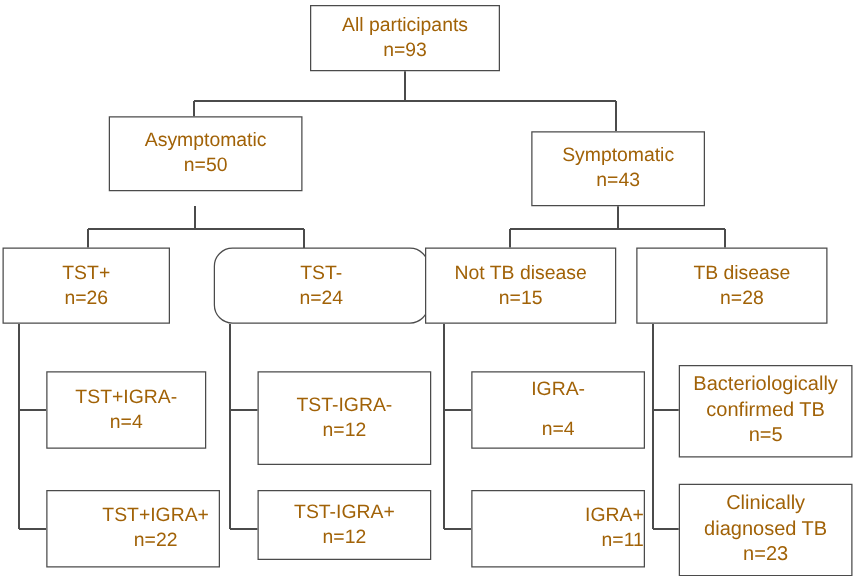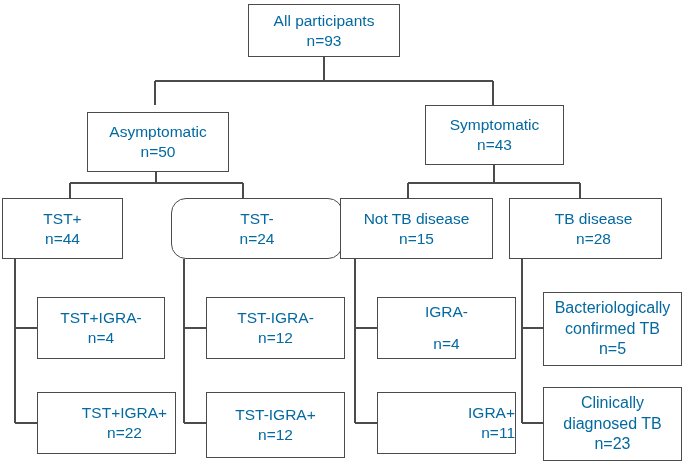--- a/index.html
+++ b/index.html
@@ -18,21 +18,21 @@
   .node {
     position: absolute;
     box-sizing: border-box;
     border: 1.6px solid #4b4b4b;
     background: #ffffff;
     display: flex;
     flex-direction: column;
     align-items: center;
     justify-content: center;
     text-align: center;
-    color: #0369a1;
+    color: #a16207;
     font-size: 15.5px;
     line-height: 1.28;
     z-index: 2;
   }
   .node .line {
     display: block;
     white-space: nowrap;
   }
   .node.small {
     font-size: 16px;
@@ -90,33 +90,33 @@
     <line x1="522" y1="259" x2="522" y2="423"></line>
     <line x1="522" y1="328" x2="544" y2="328"></line>
     <line x1="522" y1="423" x2="544" y2="423"></line>
   </svg>
 
   <div class="node" style="left:248px; top:4px; width:152px; height:53px;">
     <span class="line">All participants</span>
     <span class="line">n=93</span>
   </div>
 
-  <div class="node" style="left:87px; top:112px; width:142px; height:60px;">
+  <div class="node" style="left:87px; top:93px; width:155px; height:60px;">
     <span class="line">Asymptomatic</span>
     <span class="line">n=50</span>
   </div>
 
   <div class="node" style="left:425px; top:105px; width:139px; height:60px;">
     <span class="line">Symptomatic</span>
     <span class="line">n=43</span>
   </div>
 
-  <div class="node" style="left:2px; top:198px; width:121px; height:61px;">
+  <div class="node" style="left:2px; top:198px; width:134px; height:61px;">
     <span class="line">TST+</span>
-    <span class="line">n=44</span>
+    <span class="line">n=26</span>
   </div>
 
   <div class="node" style="left:171px; top:198px; width:172px; height:61px;border-radius:15px;">
     <span class="line">TST-</span>
     <span class="line">n=24</span>
   </div>
 
   <div class="node" style="left:340px; top:198px; width:153px; height:61px;">
     <span class="line">Not TB disease</span>
     <span class="line">n=15</span>
@@ -125,42 +125,42 @@
   <div class="node" style="left:509px; top:198px; width:153px; height:61px;padding-left:16px;">
     <span class="line">TB disease</span>
     <span class="line">n=28</span>
   </div>
 
   <div class="node" style="left:37px; top:297px; width:128px; height:62px;align-items:center;">
     <span class="line">TST+IGRA-</span>
     <span class="line">n=4</span>
   </div>
 
-  <div class="node" style="left:206px; top:297px; width:139px; height:62px;">
+  <div class="node" style="left:206px; top:297px; width:139px; height:75px;">
     <span class="line">TST-IGRA-</span>
     <span class="line">n=12</span>
   </div>
 
   <div class="node" style="left:377px; top:297px; width:139px; height:62px;gap:12px;">
     <span class="line">IGRA-</span>
     <span class="line">n=4</span>
   </div>
 
   <div class="node small" style="left:543px; top:292px; width:139px; height:74px;">
     <span class="line">Bacteriologically</span>
     <span class="line">confirmed TB</span>
     <span class="line">n=5</span>
   </div>
 
   <div class="node" style="left:37px; top:392px; width:139px; height:62px;padding-left:36px;">
     <span class="line">TST+IGRA+</span>
     <span class="line">n=22</span>
   </div>
 
-  <div class="node" style="left:206px; top:392px; width:139px; height:66px;">
+  <div class="node" style="left:206px; top:392px; width:139px; height:56px;">
     <span class="line">TST-IGRA+</span>
     <span class="line">n=12</span>
   </div>
 
   <div class="node" style="left:377px; top:392px; width:139px; height:62px;align-items:flex-end;">
     <span class="line">IGRA+</span>
     <span class="line">n=11</span>
   </div>
 
   <div class="node small" style="left:543px; top:387px; width:139px; height:74px;">

